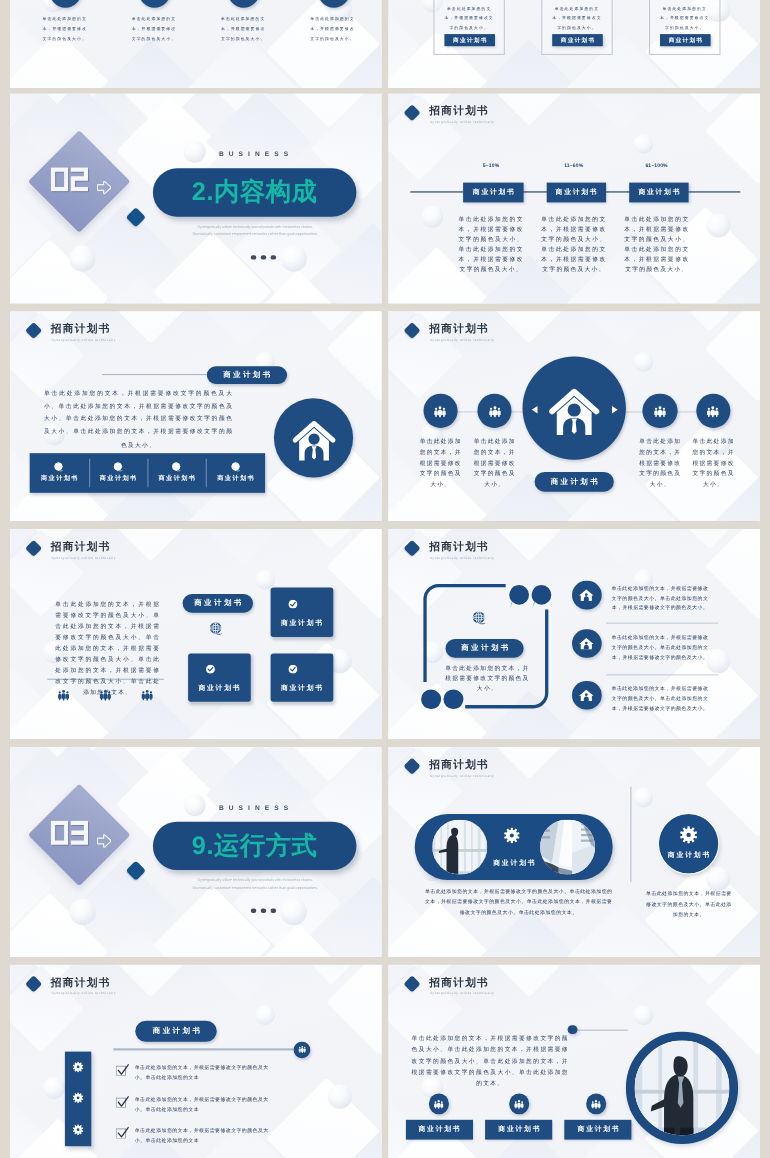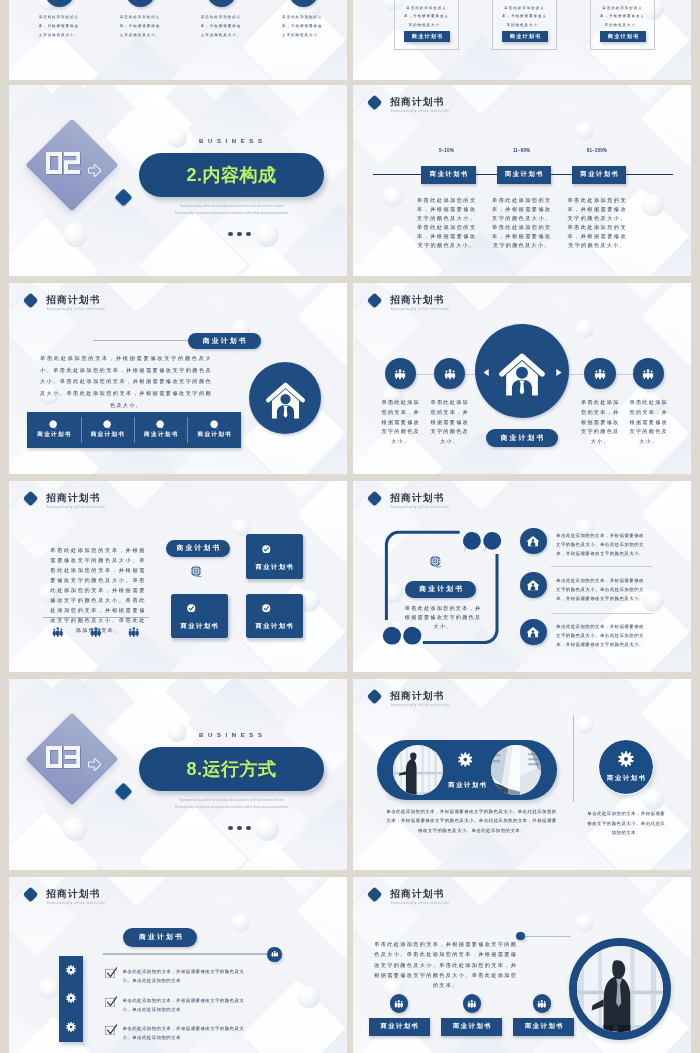--- a/index.html
+++ b/index.html
@@ -47,23 +47,23 @@
 
   
   .sec-dia{position:absolute;transform:rotate(45deg);border-radius:3px;
            background:linear-gradient(160deg,#a6afd0 0%,#9aa4c9 40%,#8995c2 100%);
            box-shadow:2px 3px 7px rgba(95,105,145,.22);}
   .sec-num{position:absolute;display:flex;gap:2.1px;
            filter:drop-shadow(1.1px 1.1px 0 rgba(108,117,153,.75));}
   .sec-num .dg{width:16.4px;height:22.1px;fill:#f4f6fa;}
   .vh{position:absolute;width:1px;height:1px;overflow:hidden;clip:rect(0 0 0 0);
       white-space:nowrap;color:transparent;font-size:1px;}
-  .sec-title{position:absolute;background:#1d4a7e;border-radius:999px;color:#bef264;
+  .sec-title{position:absolute;background:#1d4a7e;border-radius:999px;color:#14b8a6;
              display:flex;align-items:center;justify-content:center;
-             font-size:18px;font-weight:bold;letter-spacing:.5px;
+             font-size:23px;font-weight:bold;letter-spacing:.5px;
              box-shadow:2.5px 3.5px 5px rgba(40,60,90,.26);}
   .sec-bus{position:absolute;color:#44505f;font-size:6.0px;font-weight:bold;
            letter-spacing:4.6px;text-indent:4.6px;line-height:1;}
   .sec-sub{position:absolute;color:#a6b0bd;font-size:3.4px;line-height:1.95;
            text-align:center;}
   .sec-dots{position:absolute;display:flex;gap:4.6px;}
   .sec-dots i{width:4.6px;height:4.6px;border-radius:50%;background:#3f4c5e;display:block;}
   .sm-dmd{position:absolute;width:13px;height:13px;background:#145289;border-radius:3px;
           transform:rotate(45deg);box-shadow:.5px 1px 1.5px rgba(40,60,90,.25);}
 
@@ -669,21 +669,21 @@
     <svg class="dg" viewBox="0 0 40 54">
           <use href="#dg-3"></use>
         </svg>
     <span class="vh">03</span>
   </div>
   <svg class="arw" style="left:79px;top:78.5px;width:13px;height:13px" viewBox="0 0 100 100">
         <use href="#ic-arrowr"></use>
       </svg>
   <div class="sm-dmd" style="left:107.5px;top:105.5px"></div>
   <div class="sec-bus" style="left:161px;top:52.5px;width:121px;text-align:center">BUSINESS</div>
-  <div class="sec-title" style="left:130px;top:67.5px;width:185px;height:44px">8.运行方式</div>
+  <div class="sec-title" style="left:130px;top:67.5px;width:185px;height:44px">9.运行方式</div>
   <div class="sec-sub" style="left:165px;top:118px;width:116px">Synergistically utilize technically sound portals with frictionless chains. Dramatically customize empowered networks rather than goal-opportunities.</div>
   <div class="sec-dots" style="left:219px;top:146.6px">
         <i></i>
         <i></i>
         <i></i>
       </div>
 </div>
 
 <div class="slide" style="left:353px;top:679px">
   <svg class="bg" viewBox="0 0 338 191">

